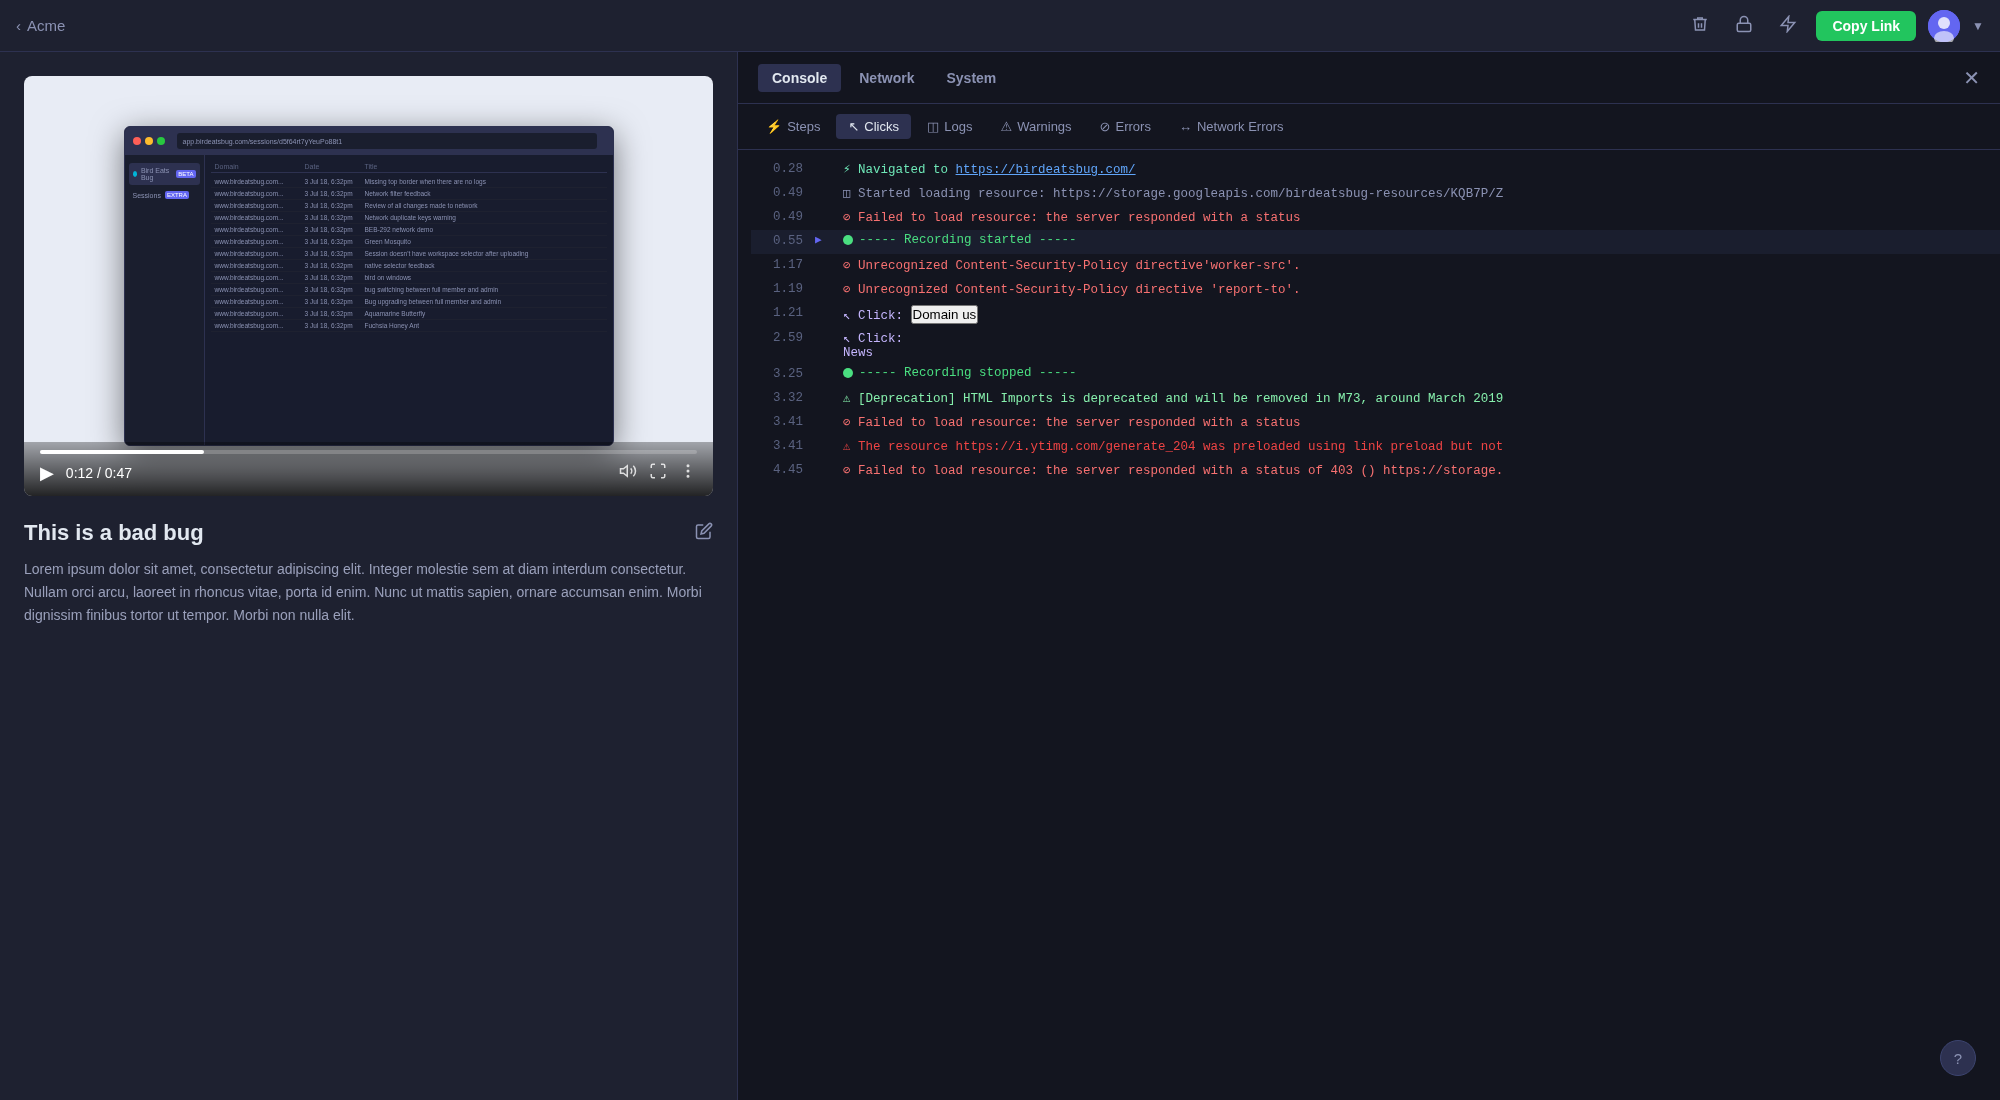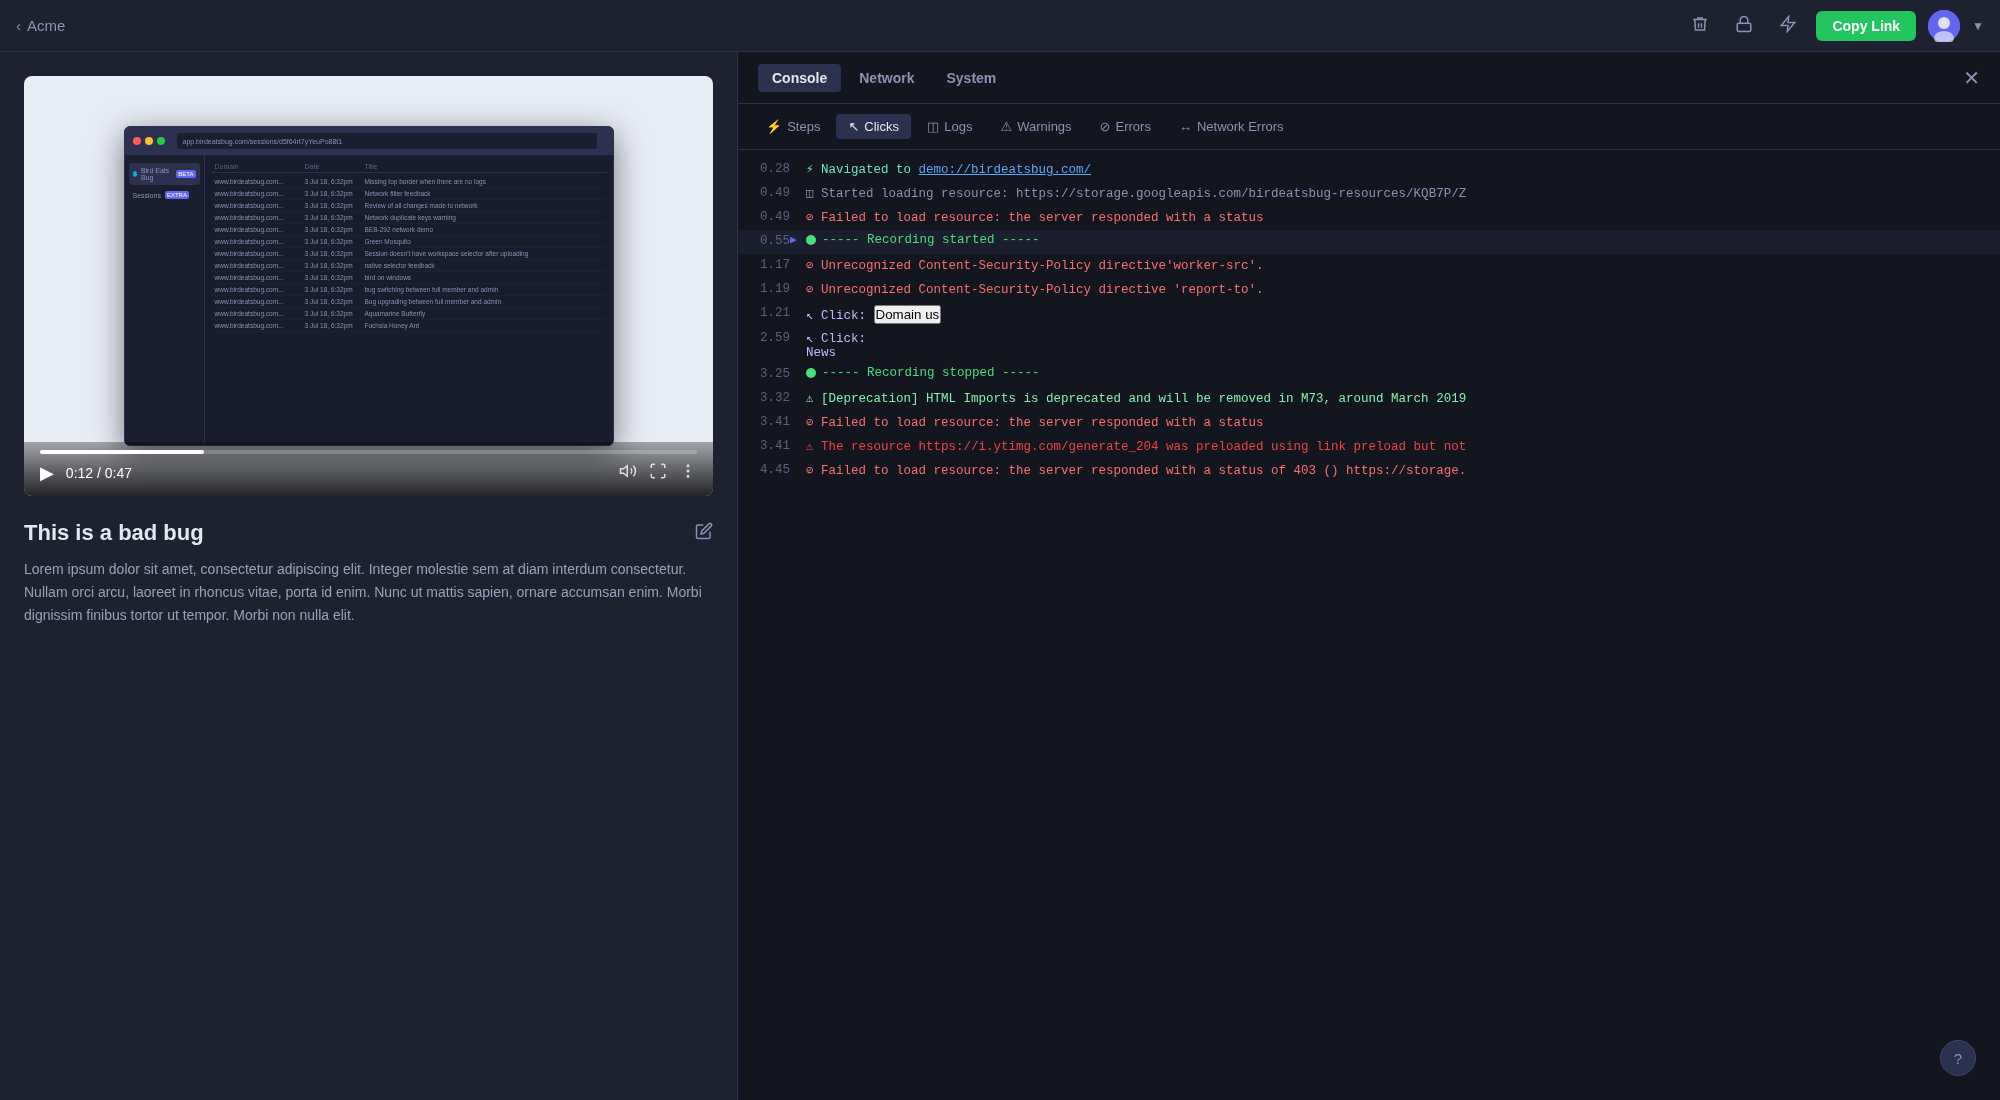--- a/index.html
+++ b/index.html
@@ -356,21 +356,23 @@
       flex: 1;
       overflow-y: auto;
       padding: 8px 0;
       font-family: 'Consolas', 'Monaco', 'Courier New', monospace;
       font-size: 12.5px;
     }
     .log-row {
       display: flex;
       align-items: flex-start;
       padding: 3px 16px;
+      gap: 12px;
       min-height: 24px;
+      margin-left: 13px;
     }
     .log-row.current { background: #1a1e2e; }
     .log-time {
       width: 36px;
       flex-shrink: 0;
       color: #5a6280;
       text-align: right;
       padding-top: 1px;
     }
     .log-play-indicator {
@@ -644,21 +646,21 @@
         <button class="filter-tab">
           <span class="tab-icon">↔</span>
           <span>Network Errors</span>
         </button>
       </div>
 
     <div class="console-log-area" id="log-area">
         <div class="log-row">
           <span class="log-time">0.28</span>
           <span class="log-play-indicator"></span>
-          <div class="log-content"><span style="color:#6ee7b7;">⚡ Navigated to <a href="#" style="color:#60a5fa;text-decoration:underline;">demo://birdeatsbug.com/</a></span></div>
+          <div class="log-content"><span style="color:#6ee7b7;">⚡ Navigated to <a href="#" style="color:#60a5fa;text-decoration:underline;">https://birdeatsbug.com/</a></span></div>
         </div>
         <div class="log-row">
           <span class="log-time">0.49</span>
           <span class="log-play-indicator"></span>
           <div class="log-content"><span style="color:#8b92b3;">◫ Started loading resource: https://storage.googleapis.com/birdeatsbug-resources/KQB7P/Z</span></div>
         </div>
         <div class="log-row">
           <span class="log-time">0.49</span>
           <span class="log-play-indicator"></span>
           <div class="log-content"><span style="color:#f87171;">⊘ Failed to load resource: the server responded with a status</span></div>

